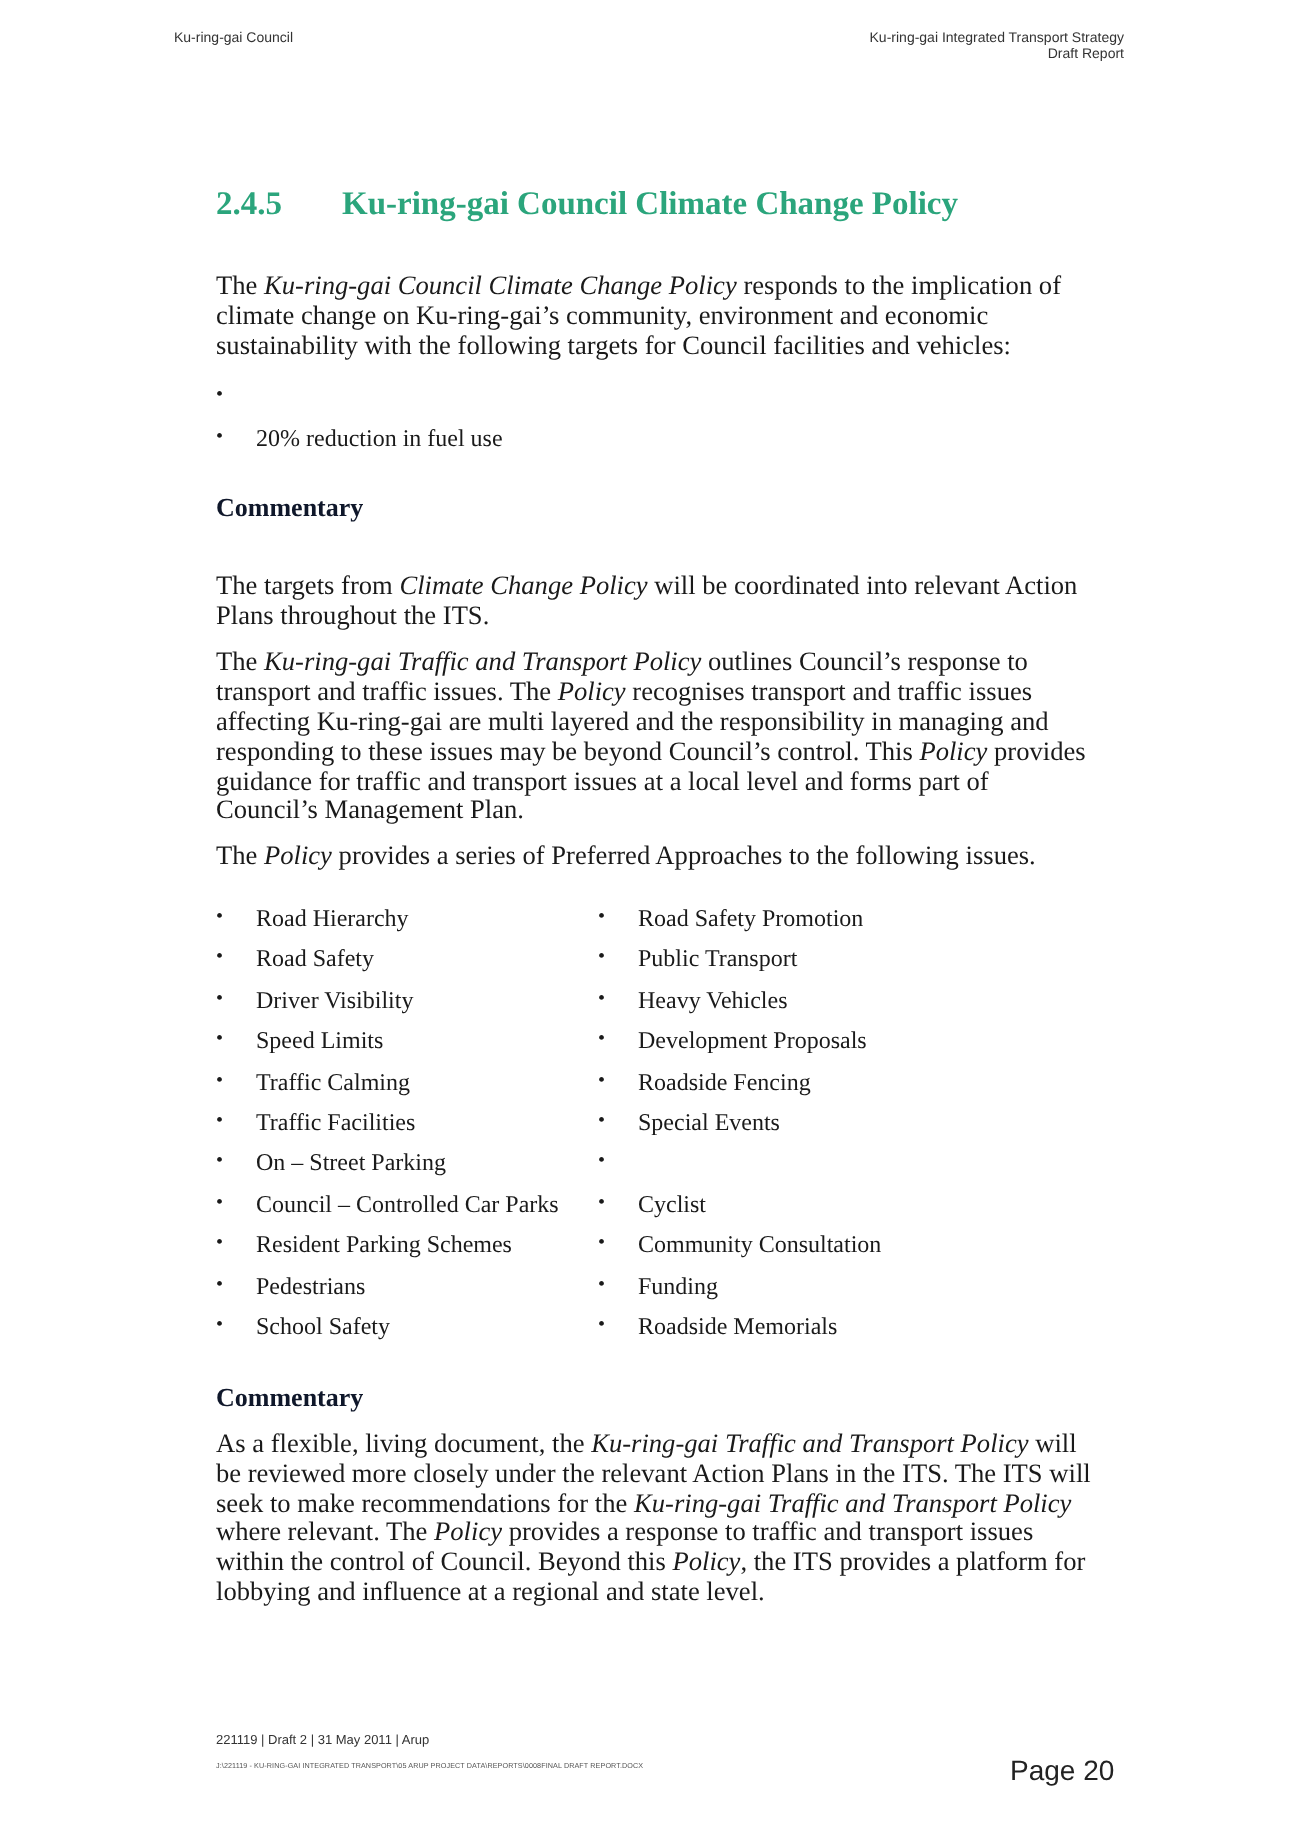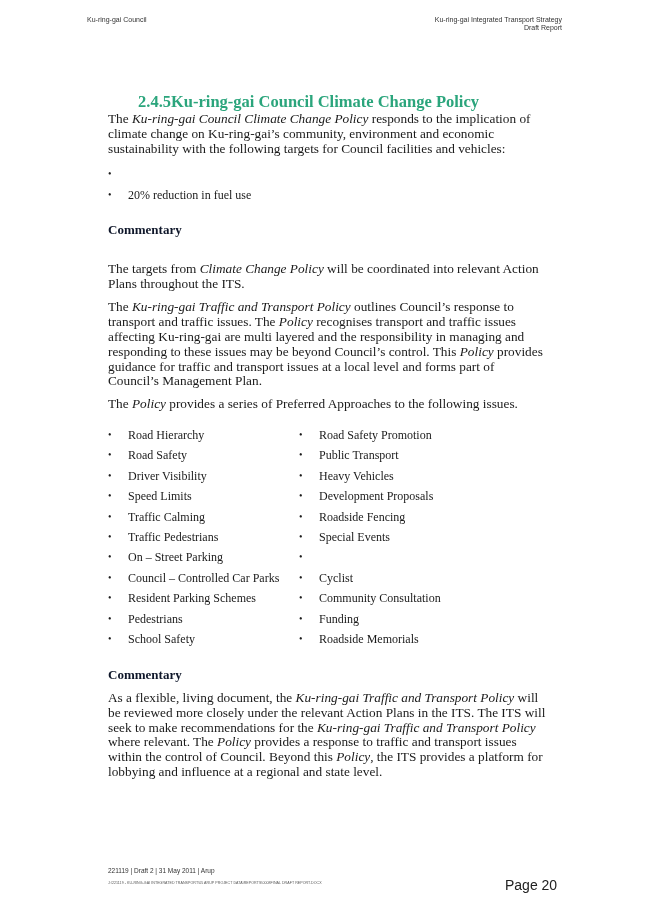--- a/index.html
+++ b/index.html
@@ -1,21 +1,21 @@
 <!DOCTYPE html>
 <html><head>
 <meta charset="utf-8">
 <style>
   html, body { margin: 0; padding: 0; background: #ffffff; }
   body { width: 649px; height: 920px; position: relative; overflow: hidden; font-family: "Liberation Serif", serif; color: #1a1a1a; }
   .hdr { position: absolute; font-family: "Liberation Sans", sans-serif; font-size: 7px; color: #333; line-height: 8px; }
   .hdr-left { left: 87px; top: 16px; }
   .content { position: absolute; left: 108px; top: 92px; width: 440px; }
   h2 { margin: 0; font-size: 16.5px; font-weight: bold; color: #2ba57c; line-height: 20px; display: flex; }
-  h2 .num { width: 63px; text-align: right; }
+  h2 .num { width: 63px; }
   h3 { margin: 0; font-size: 13px; font-weight: bold; color: #0f172a; line-height: 16px; }
   p { margin: 0; font-size: 13.3px; line-height: 14.8px; }
   i { font-style: italic; }
   ul { list-style: none; margin: 0; padding: 0; }
   li { font-size: 12px; line-height: 14px; display: flex; }
   li .bullet { width: 20px; font-size: 10px; }
   .grid { display: grid; grid-template-columns: 191px 250px; row-gap: 6.4px; }
   .grid li { height: 14px; }
   .footer-meta { position: absolute; left: 108px; top: 867px; font-family: "Liberation Sans", sans-serif; font-size: 6.5px; color: #333; }
   .footer-path { position: absolute; left: 108px; top: 881px; font-family: "Liberation Sans", sans-serif; font-size: 3.6px; color: #555; letter-spacing: 0.05px; }
@@ -30,21 +30,21 @@
   <div>Draft Report</div>
 </div>
 
 <div class="content">
 
   <h2>
     <span class="num">2.4.5</span>
     <span>Ku-ring-gai Council Climate Change Policy</span>
   </h2>
 
-  <p style="margin-top:0;"><span>The </span><i>Ku-ring-gai Council Climate Change Policy</i><span> responds to the implication of climate change on Ku-ring-gai’s community, environment and economic sustainability with the following targets for Council facilities and vehicles:</span></p>
+  <p style="margin-top:24px;"><span>The </span><i>Ku-ring-gai Council Climate Change Policy</i><span> responds to the implication of climate change on Ku-ring-gai’s community, environment and economic sustainability with the following targets for Council facilities and vehicles:</span></p>
 
   <ul style="margin-top:11px;">
     <li style="margin-bottom:6.5px;">
         <span class="bullet">•</span>
       </li>
     <li>
         <span class="bullet">•</span>
         <span>20% reduction in fuel use</span>
       </li>
   </ul>
@@ -94,21 +94,21 @@
     <li>
         <span class="bullet">•</span>
         <span>Traffic Calming</span>
       </li>
     <li>
         <span class="bullet">•</span>
         <span>Roadside Fencing</span>
       </li>
     <li>
         <span class="bullet">•</span>
-        <span>Traffic Pedestrians</span>
+        <span>Traffic Facilities</span>
       </li>
     <li>
         <span class="bullet">•</span>
         <span>Special Events</span>
       </li>
     <li>
         <span class="bullet">•</span>
         <span>On – Street Parking</span>
       </li>
     <li>

